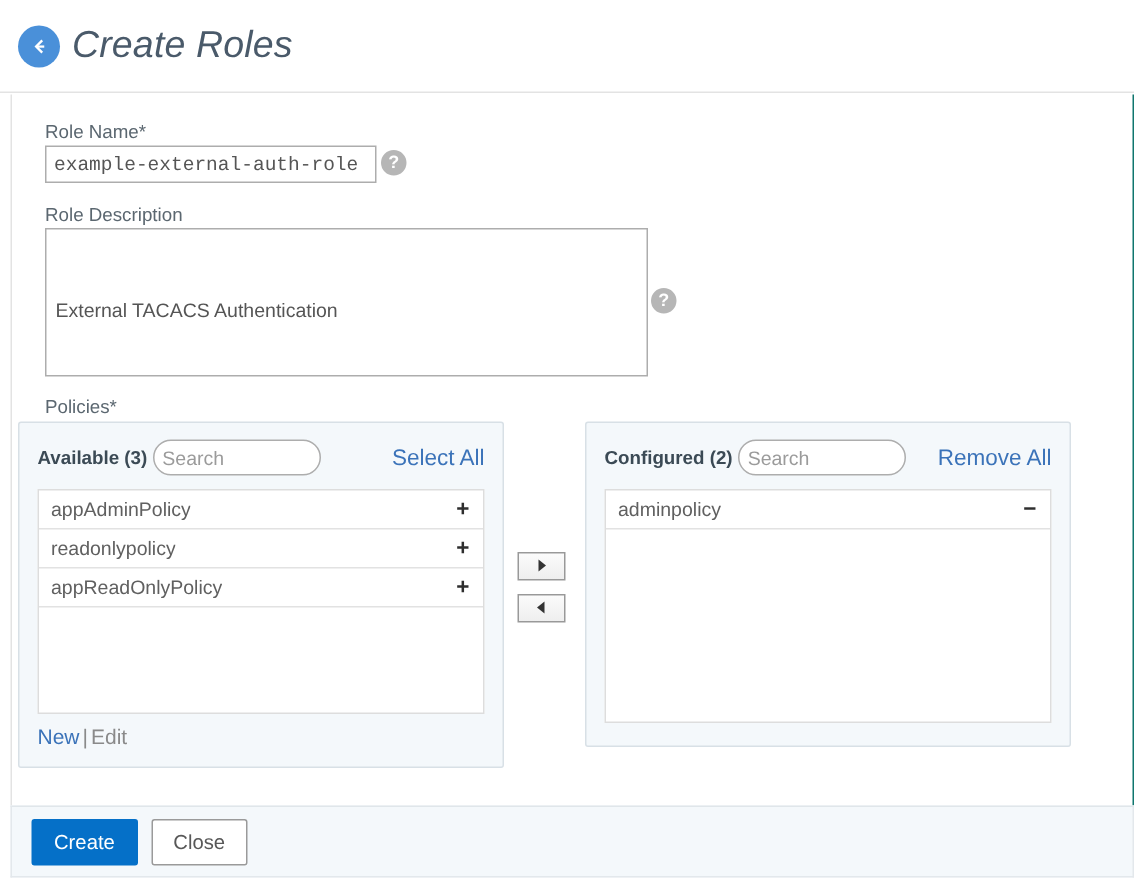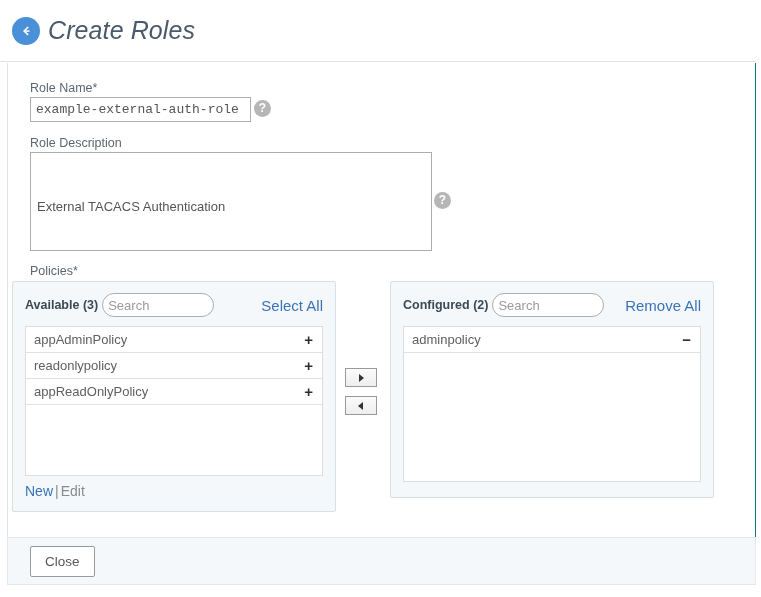--- a/index.html
+++ b/index.html
@@ -356,16 +356,17 @@
             <span class="list-row-label">adminpolicy</span>
             <span class="row-op">−</span>
           </div>
         </div>
       </div>
 
     </div>
   </div>
 
   <div class="footer-bar">
+    <button class="btn btn-primary">Create</button>
     <button class="btn btn-secondary">Close</button>
   </div>
 
 </div>
 
 </body></html>

